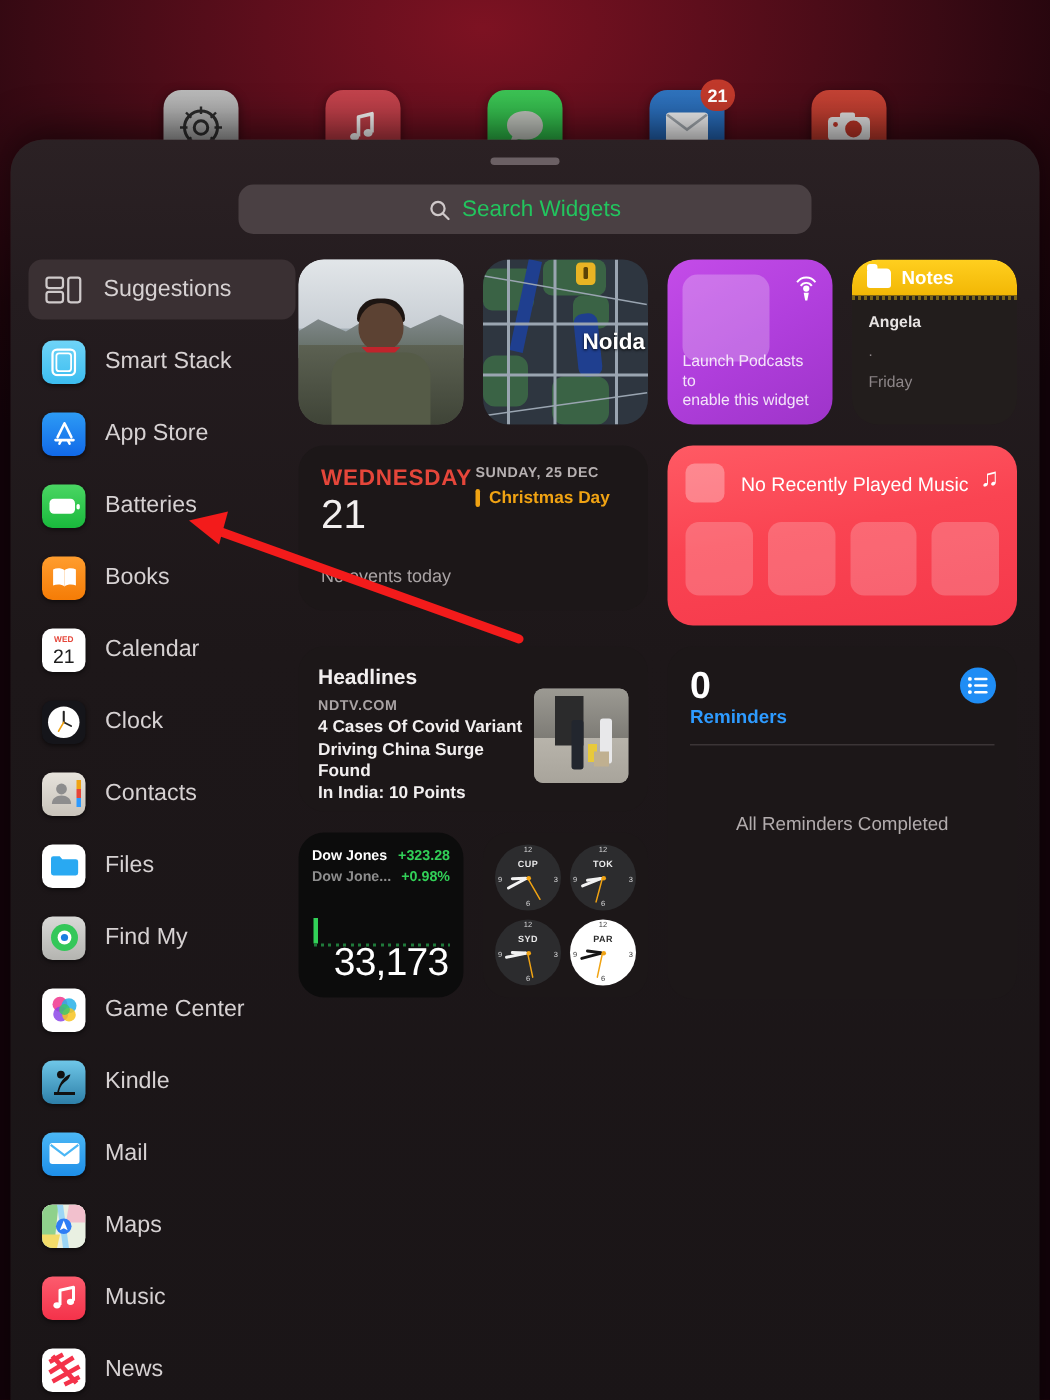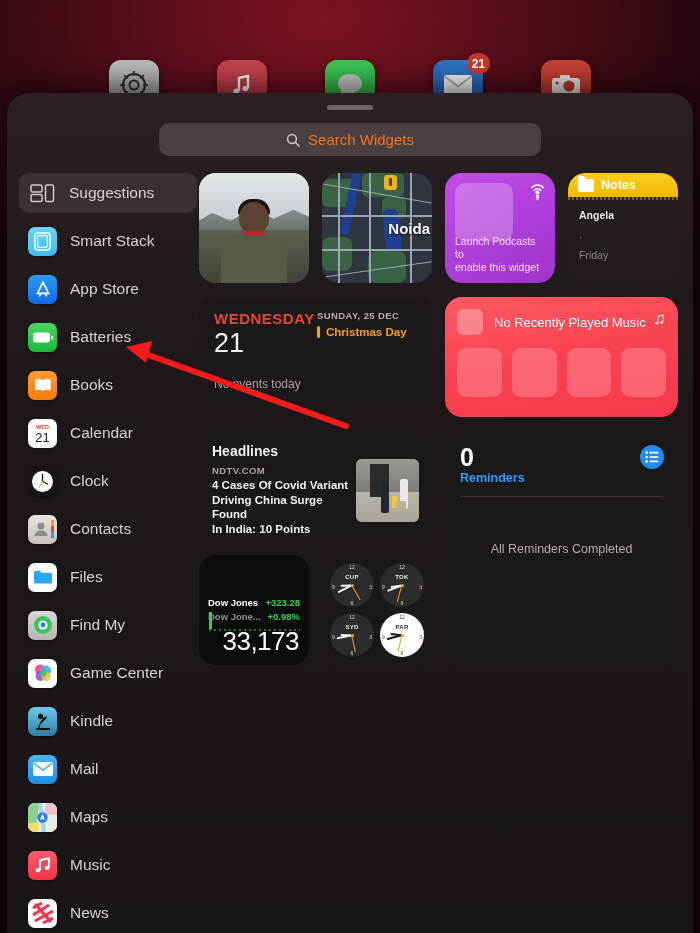--- a/index.html
+++ b/index.html
@@ -50,21 +50,21 @@
     background: #6b6064; margin: 12px auto 0;
   }
 
   
   #searchbar {
     margin: 13px auto 0; width: 382px; height: 33px;
     background: #4a4043; border-radius: 10px;
     display: flex; align-items: center; justify-content: center; gap: 8px;
   }
   #searchbar .q-icon { width: 14px; height: 14px; display:block; }
-  #search-placeholder { color: #f97316; font-size: 15px; }
+  #search-placeholder { color: #22c55e; font-size: 15px; }
 
   
   #body { display: flex; margin-top: 17px; height: 790px; }
 
   
   #sidebar { width: 190px; flex: 0 0 190px; padding-left: 12px; }
   .side-item {
     display: flex; align-items: center; gap: 13px;
     height: 40px; padding-left: 9px; margin-bottom: 8px;
     border-radius: 9px; color: #d6d1d2; font-size: 15.5px;
@@ -178,21 +178,21 @@
   .nt-door { position:absolute; left:22%; top:8%; width:30%; height:52%; background:#2b2b2c; }
   .nt-p1 { position:absolute; left:40%; top:34%; width:13%; height:52%; background:#22262e; border-radius:2px; }
   .nt-p2 { position:absolute; left:70%; top:32%; width:12%; height:48%; background:#e8e8ea; border-radius:2px; }
   .nt-y  { position:absolute; left:57%; top:58%; width:9%; height:20%; background:#e8c93a; }
   .nt-b  { position:absolute; left:64%; top:66%; width:16%; height:16%; background:#c0b090; }
 
   
   #stocks-widget { background:#0c0c0c; height:110px; padding:10px 9px; }
   .st-row { display:flex; align-items:baseline; justify-content:space-between; }
   .st-name { color:#fff; font-size:9.5px; font-weight:700; }
-  .st-change { color:#32d158; font-size:9.5px; font-weight:700;margin-top:32px; }
+  .st-change { color:#32d158; font-size:9.5px; font-weight:700; }
   .st-name2 { color:#8e8e8e; font-size:9.5px; font-weight:600; }
   .st-pct { color:#32d158; font-size:9.5px; font-weight:700; }
   .st-bar { position:absolute; left:10px; top:57px; width:3px; height:17px; background:#32d158; }
   .st-dots { position:absolute; left:10px; top:74px; right:9px; height:2px;
     background: repeating-linear-gradient(90deg,#1f7a3a 0 2px, transparent 2px 5px); }
   .st-val { position:absolute; right:10px; bottom:8px; color:#fff; font-size:26px; font-weight:400; letter-spacing:-.5px; }
 
   
   #clocks-widget { background:#1c1718; padding:8px; display:grid; grid-template-columns:1fr 1fr; gap:6px; }
   .clock-face { position:relative; width:100%; aspect-ratio:1/1; border-radius:50%; background:#2c2c2e; }

